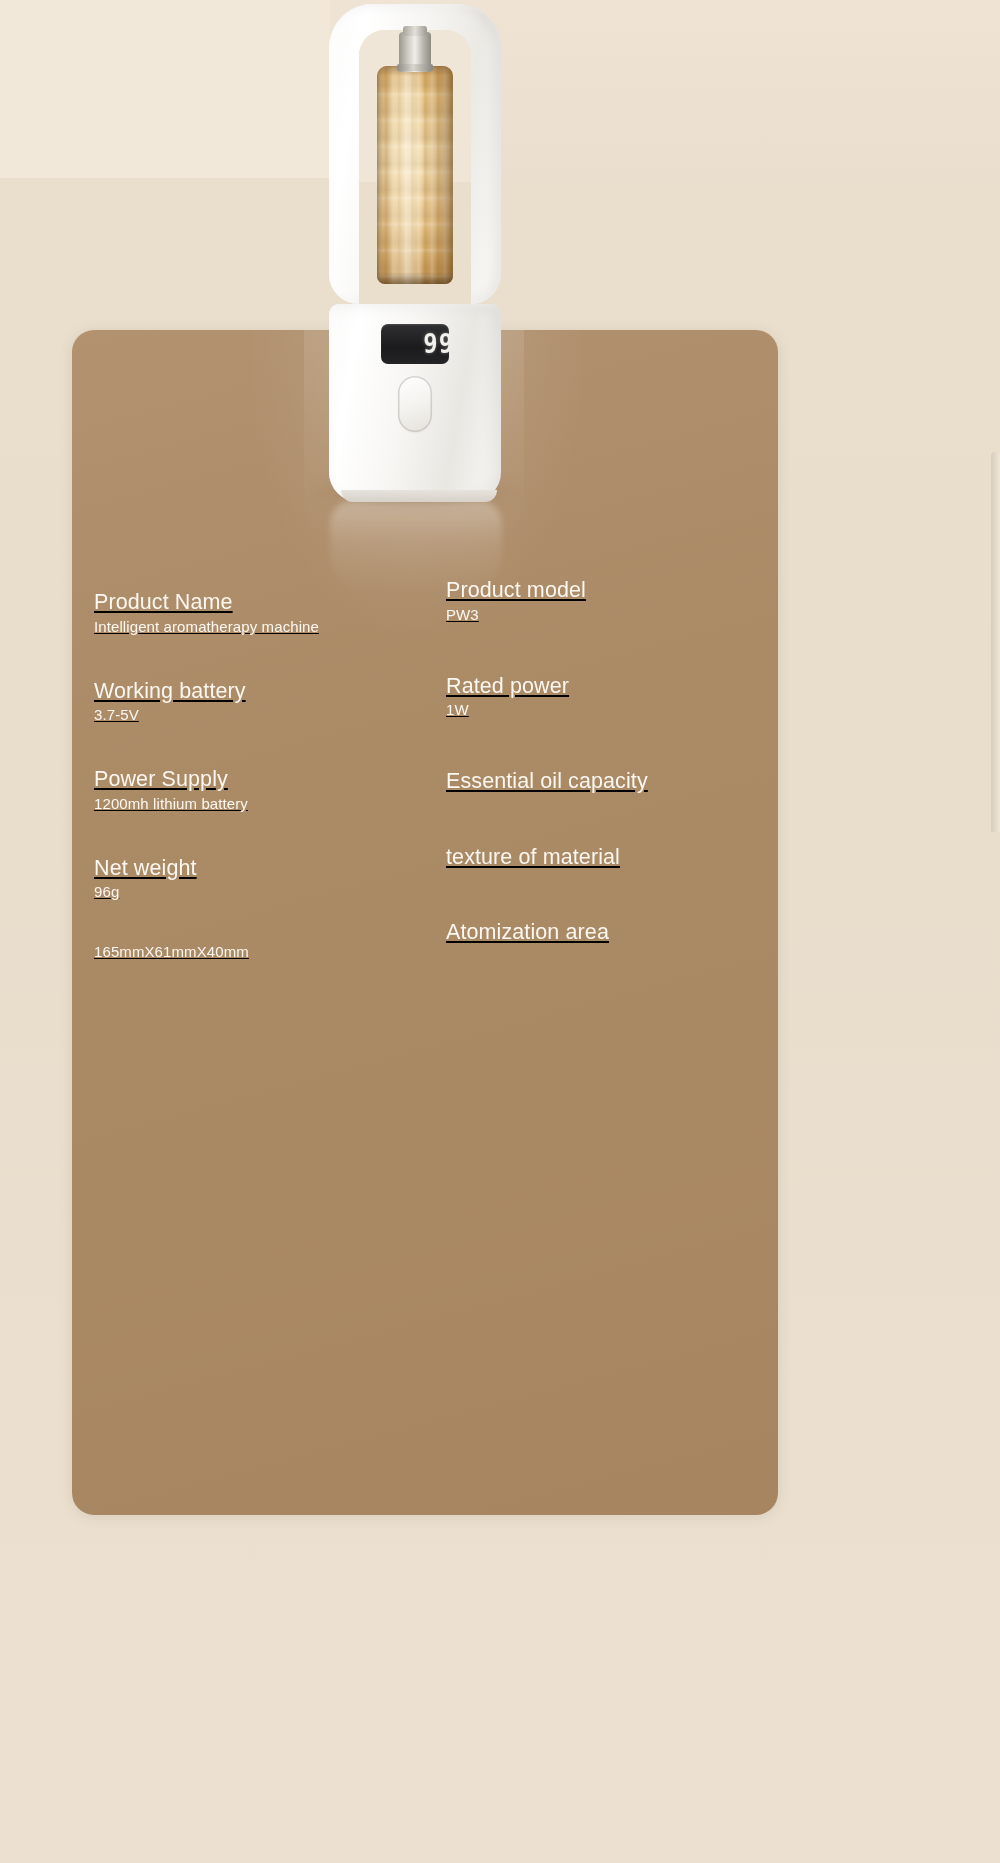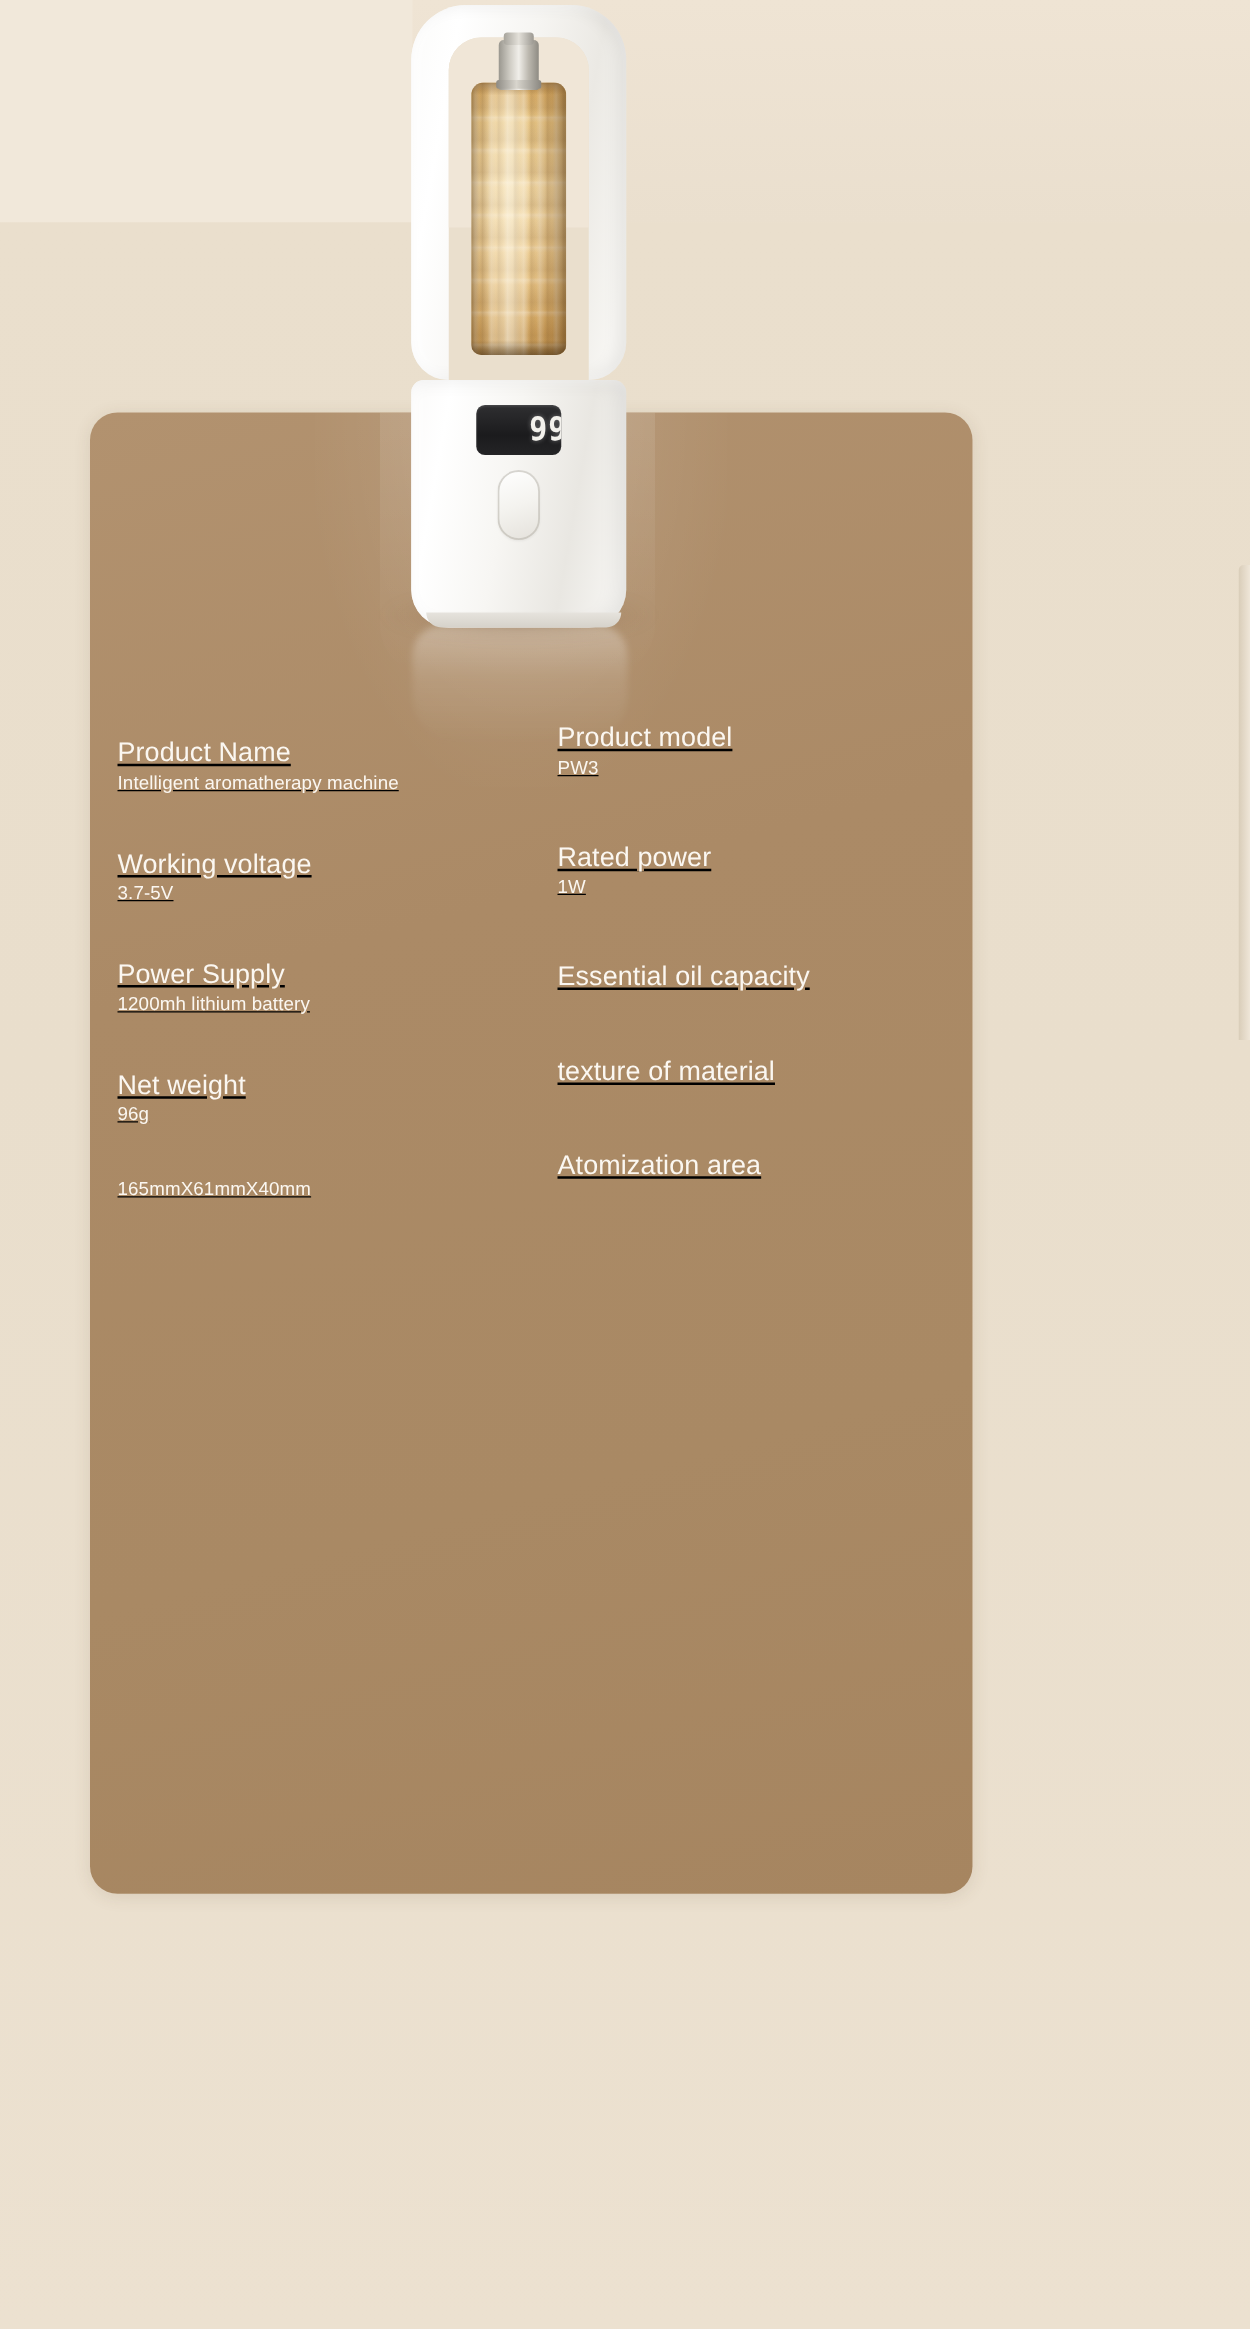--- a/index.html
+++ b/index.html
@@ -372,21 +372,21 @@
 
     <div class="spec-grid">
       <div class="spec-columns">
 
         <div class="spec-col col-left">
           <div class="spec-item">
             <div class="spec-label">Product Name</div>
             <div class="spec-value">Intelligent aromatherapy machine</div>
           </div>
           <div class="spec-item">
-            <div class="spec-label">Working voltage</div>
+            <div class="spec-label">Working battery</div>
             <div class="spec-value">3.7-5V</div>
           </div>
           <div class="spec-item">
             <div class="spec-label">Power Supply</div>
             <div class="spec-value">1200mh lithium battery</div>
           </div>
           <div class="spec-item">
             <div class="spec-label">Net weight</div>
             <div class="spec-value">96g</div>
           </div>

